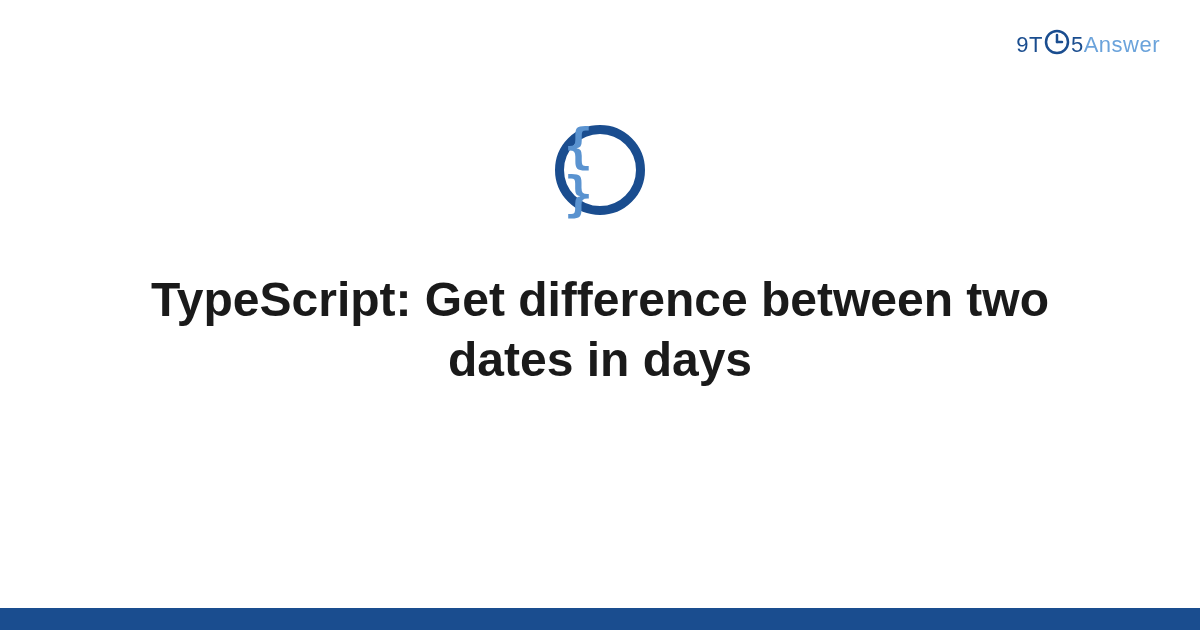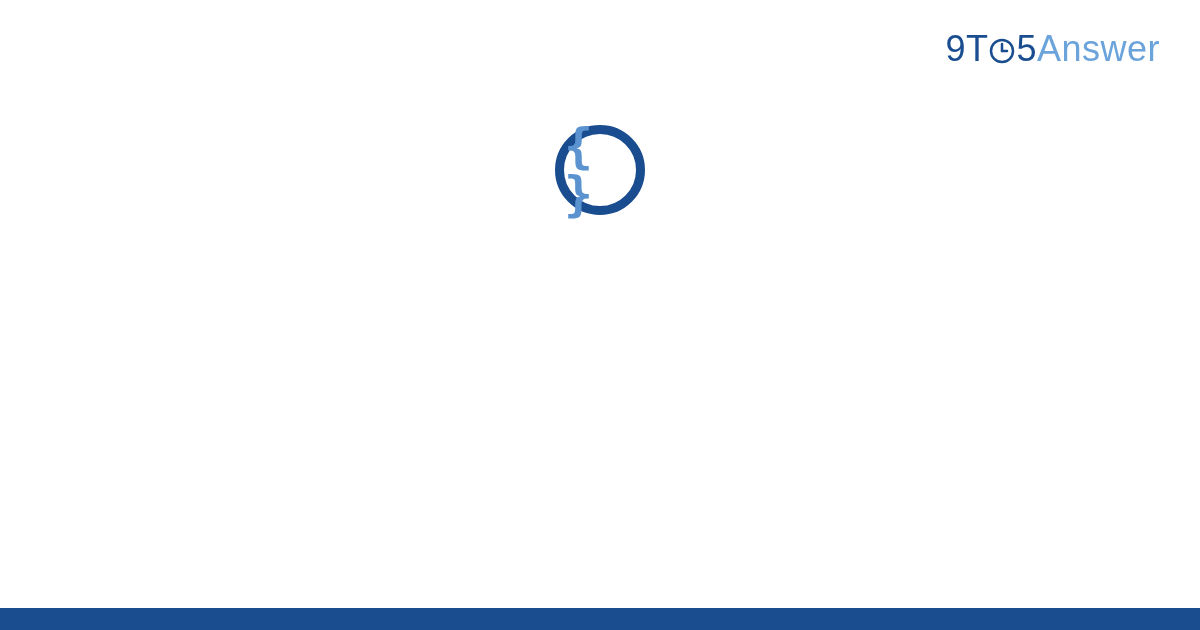--- a/index.html
+++ b/index.html
@@ -12,21 +12,21 @@
       height: 630px;
       background: #ffffff;
       font-family: -apple-system, BlinkMacSystemFont, "Segoe UI", Helvetica, Arial, sans-serif;
       position: relative;
       overflow: hidden;
     }
     .logo {
       position: absolute;
       top: 28px;
       right: 40px;
-      font-size: 36px;
+      font-size: 22px;
       font-weight: 400;
       letter-spacing: 0.5px;
     }
     .logo-9t {
       color: #1a4d8f;
       font-weight: 500;
     }
     .logo-clock {
       display: inline-flex;
       align-items: center;
@@ -97,15 +97,16 @@
         <line x1="13" y1="13" x2="13" y2="6" stroke="#1a4d8f" stroke-width="2.5" stroke-linecap="round"></line>
         <line x1="13" y1="13" x2="18" y2="13" stroke="#1a4d8f" stroke-width="2.5" stroke-linecap="round"></line>
       </svg>
     </span><span class="logo-5">5</span><span class="logo-answer">Answer</span>
 </div>
 
 <div class="content">
   <div class="icon-circle">
     <span class="braces">{ }</span>
   </div>
+  <h1 class="title">TypeScript: Get difference between two dates in days</h1>
 </div>
 
 <div class="footer-bar"></div>
 
 </body></html>

